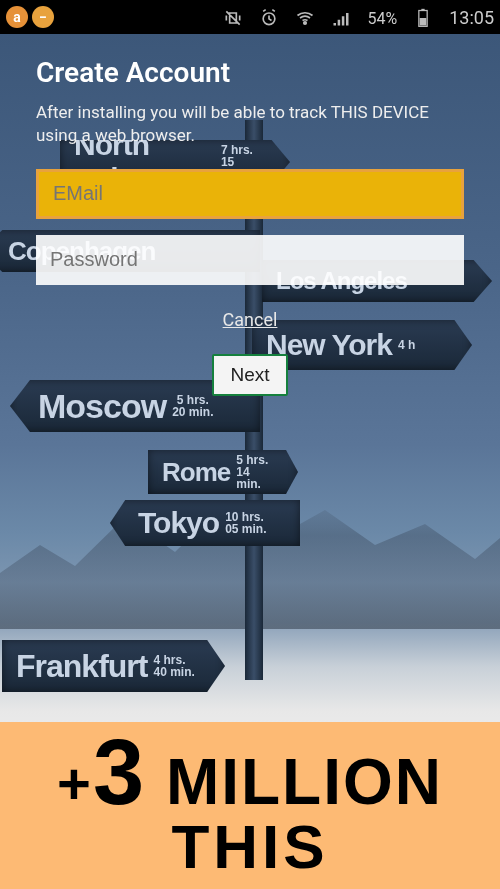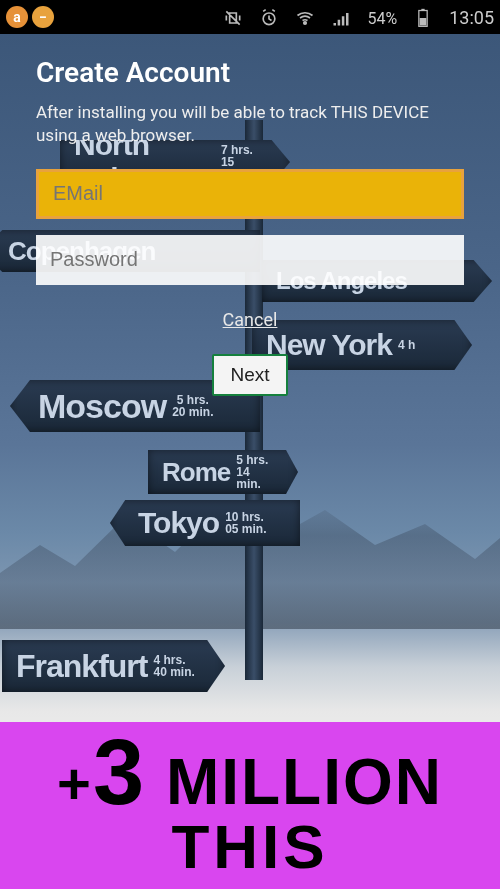--- a/index.html
+++ b/index.html
@@ -56,21 +56,21 @@
   .actions { display:flex; align-items:center; justify-content:space-between; margin-top:8px;flex-direction:column; }
   .cancel { color:#e8e8e8; text-decoration:underline; font-size:18px; cursor:pointer; }
   .next {
     background:#f4f4f4; color:#222; border:2px solid #15803d; font-size:19px;
     padding:8px 16px; cursor:pointer; border-radius:2px;margin-top:24px;
   }
 
   
   .promo {
     position:absolute; bottom:0; left:0; right:0; z-index:6;
-    background:#d946ef; text-align:center; padding:4px 0 12px;
+    background:#fdba74; text-align:center; padding:4px 0 12px;
     font-family: "Arial Black", Arial, sans-serif;
   }
   .promo .l1 { font-size:64px; font-weight:900; letter-spacing:2px; line-height:1; }
   .promo .l1 .plus { font-size:58px; }
   .promo .l1 .num { font-size:92px; }
   .promo .l2 { font-size:62px; font-weight:900; letter-spacing:4px; line-height:.95; }
 </style>
 </head>
 <body>
 

